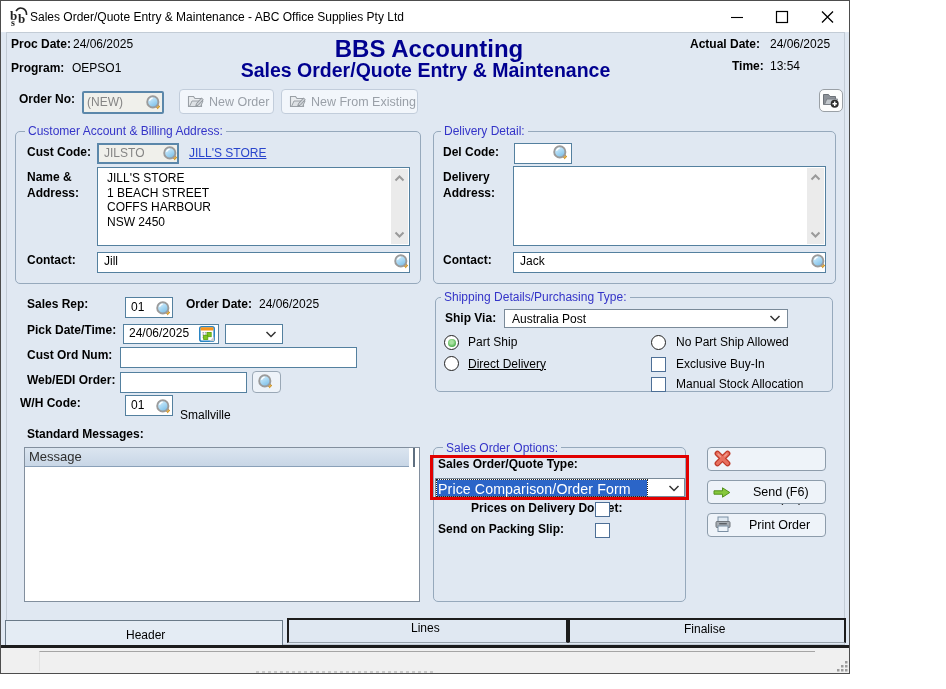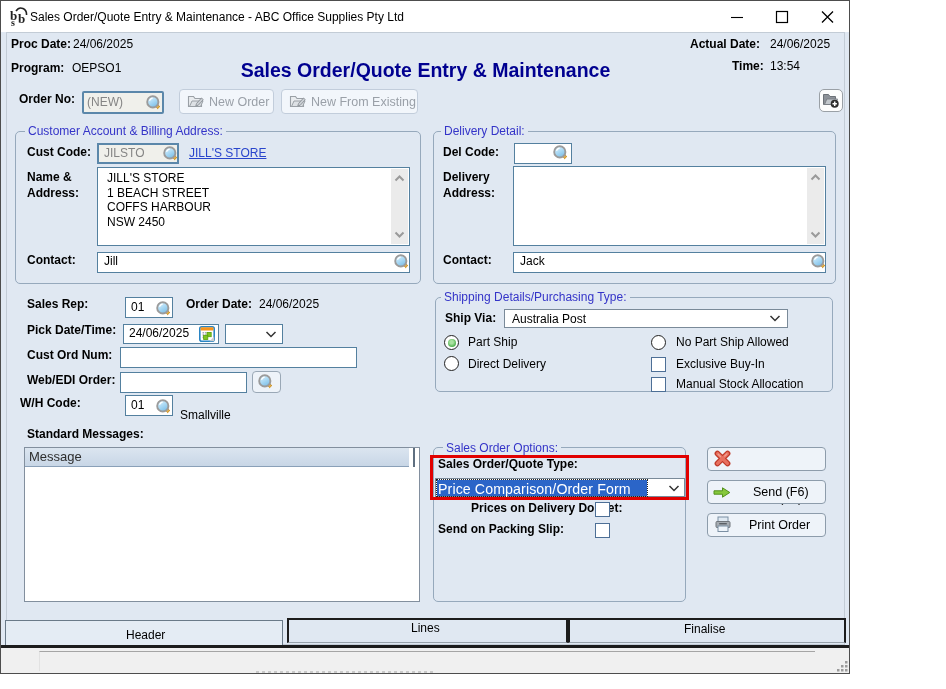--- a/index.html
+++ b/index.html
@@ -49,20 +49,21 @@
   <svg class="abs" style="left:815px;top:8px;" width="22" height="16" viewBox="0 0 22 16">
       <path d="M6 2.5 L17 13.5 M17 2.5 L6 13.5" stroke="#000" stroke-width="1.3"></path>
     </svg>
 
   <div class="abs" style="left:5px;top:31px;width:839px;height:613px;border:1px solid #c3ccd6;"></div>
 
   <div class="abs lbl" style="left:10px;top:35.5px;">Proc Date:</div>
   <div class="abs val" style="left:72px;top:35.5px;">24/06/2025</div>
   <div class="abs lbl" style="left:10px;top:59.5px;">Program:</div>
   <div class="abs val" style="left:71px;top:59.5px;">OEPSO1</div>
+  <div class="abs" style="left:0;top:34px;width:856px;text-align:center;font-size:24px;font-weight:bold;color:#000090;">BBS Accounting</div>
   <div class="abs" style="left:0;top:57.5px;width:849px;text-align:center;font-size:19.5px;font-weight:bold;color:#000090;">Sales Order/Quote Entry &amp; Maintenance</div>
   <div class="abs lbl" style="left:689px;top:35.5px;">Actual Date:</div>
   <div class="abs val" style="left:769px;top:35.5px;">24/06/2025</div>
   <div class="abs lbl" style="left:731px;top:57.5px;">Time:</div>
   <div class="abs val" style="left:769px;top:57.5px;">13:54</div>
 
   <div class="abs lbl" style="left:18px;top:91px;">Order No:</div>
   <div class="abs" style="left:81px;top:90px;width:82px;height:23px;background:#f0f0eb;border:2px solid #5b87aa;border-radius:2px;"></div>
   <div class="abs" style="left:86px;top:94px;font-size:12px;color:#858585;">(NEW)</div>
   <svg class="abs" style="left:144px;top:93px;" width="18" height="18" viewBox="0 0 18 18">
@@ -216,21 +217,21 @@
   <div class="abs" style="left:511px;top:311px;font-size:12px;">Australia Post</div>
   <svg class="abs" style="left:768px;top:314px;" width="12" height="7" viewBox="0 0 12 7">
       <path d="M1.5 1 L6 5.5 L10.5 1" fill="none" stroke="#333" stroke-width="1.5"></path>
     </svg>
   <div class="radio" style="left:443px;top:334px;"></div>
   <div class="abs" style="left:446.5px;top:337.5px;width:8px;height:8px;background:radial-gradient(circle at 45% 40%, #a9e2a0 25%, #46ab46 75%, #3c9b3c);border-radius:50%;"></div>
   <div class="abs val" style="left:467px;top:334px;">Part Ship</div>
   <div class="radio" style="left:650px;top:334px;"></div>
   <div class="abs val" style="left:675px;top:334px;">No Part Ship Allowed</div>
   <div class="radio" style="left:443px;top:355px;"></div>
-  <div class="abs val" style="left:467px;top:355.5px;">Direct Delivery</div>
+  <div class="abs val" style="left:467px;top:355.5px;text-decoration:underline;">Direct Delivery</div>
   <div class="cb" style="left:650px;top:356px;"></div>
   <div class="abs val" style="left:675px;top:356px;">Exclusive Buy-In</div>
   <div class="cb" style="left:650px;top:376px;"></div>
   <div class="abs val" style="left:675px;top:375.5px;">Manual Stock Allocation</div>
 
   <div class="abs lbl" style="left:26px;top:425.5px;">Standard Messages:</div>
   <div class="abs" style="left:23px;top:446px;width:396px;height:155px;background:#fff;border:1px solid #828f9e;"></div>
   <div class="abs" style="left:24px;top:447px;width:384px;height:19px;background:linear-gradient(#dbe5f0,#c8d6e6);border-bottom:1px solid #8aa0b8;"></div>
   <div class="abs" style="left:28px;top:448px;font-size:13px;color:#2e2e2e;">Message</div>
   <div class="abs" style="left:412px;top:447px;width:2px;height:19px;background:#5f6f80;"></div>

